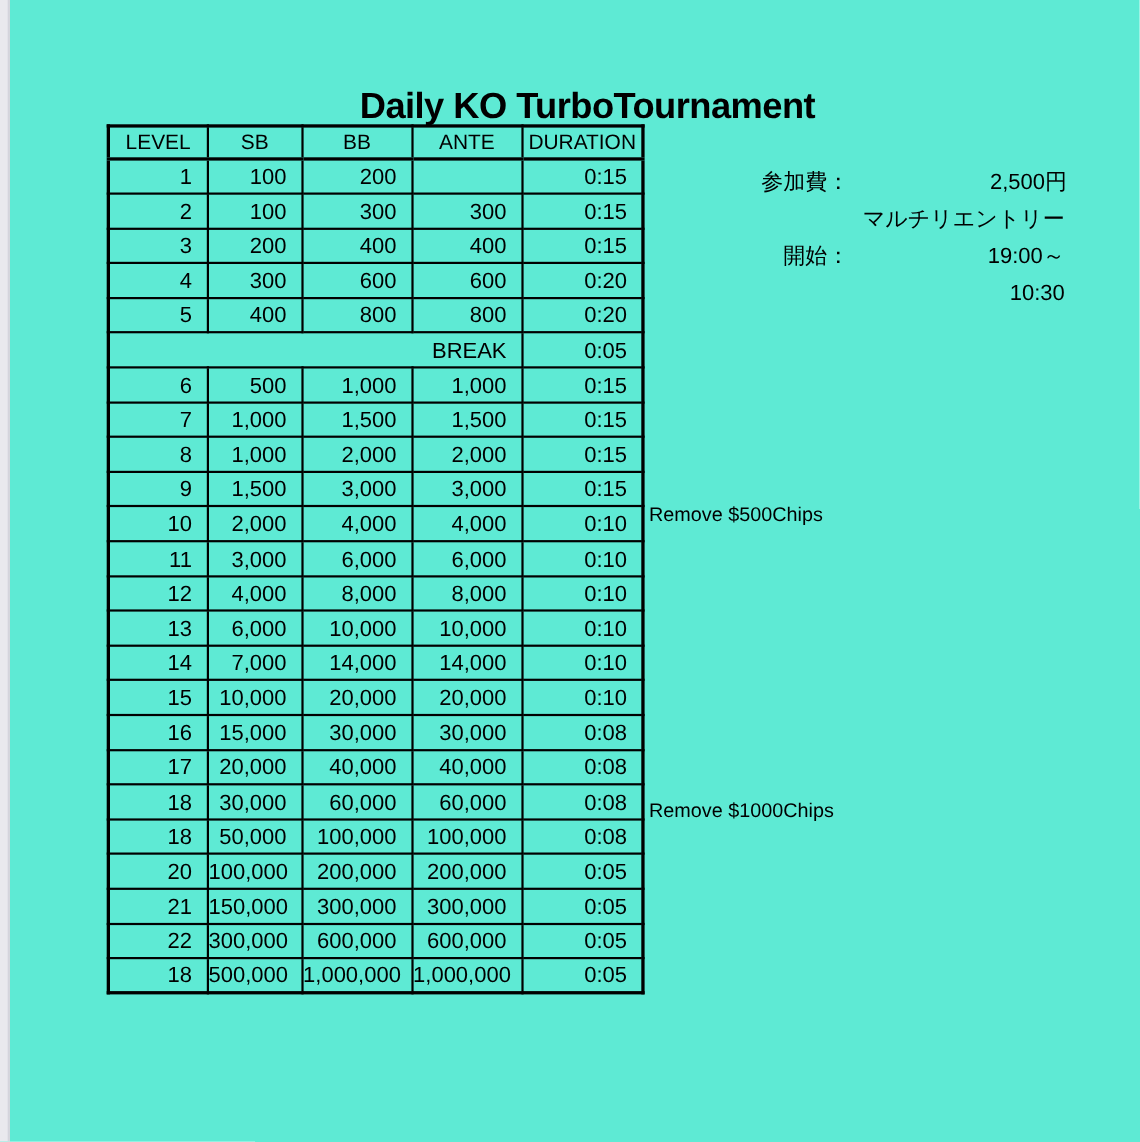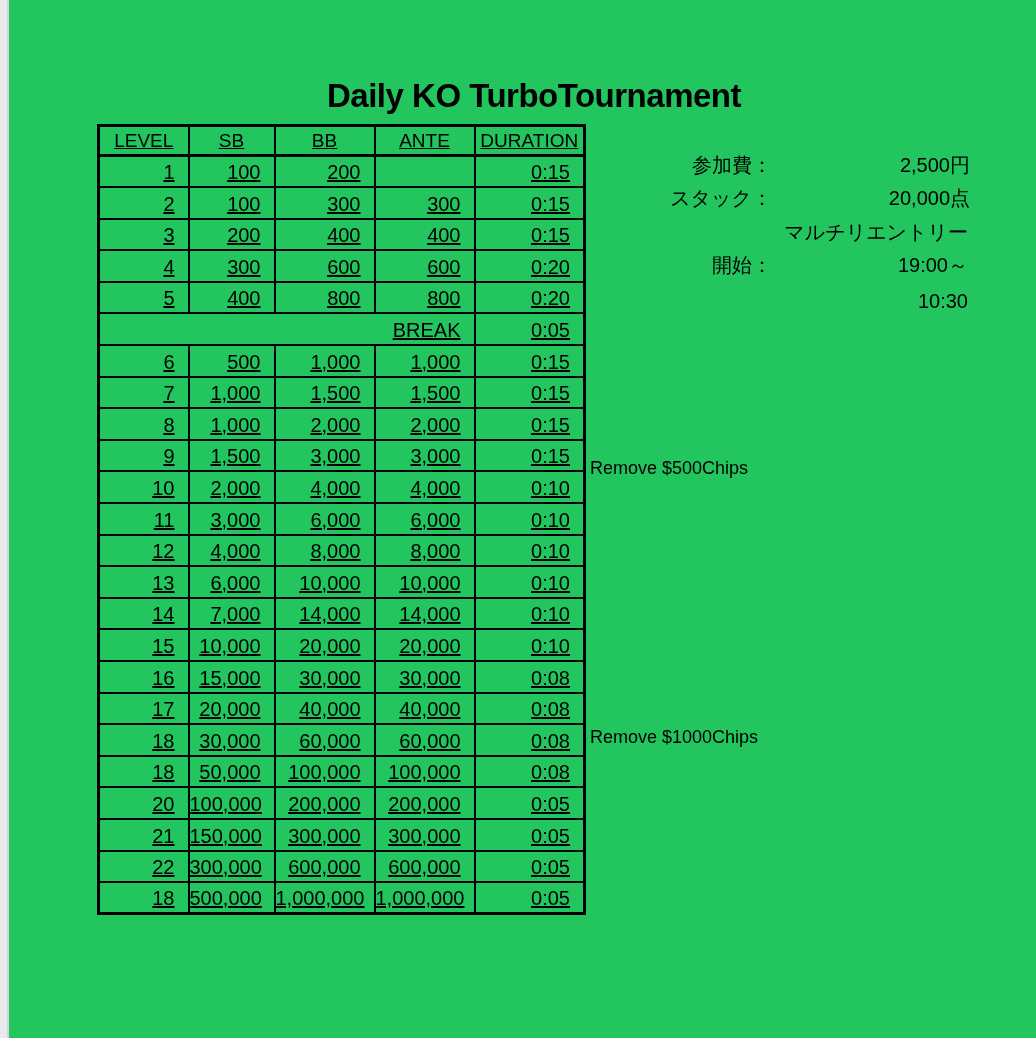--- a/index.html
+++ b/index.html
@@ -6,21 +6,21 @@
   html, body { margin: 0; padding: 0; }
   body {
     font-family: "Liberation Sans", sans-serif;
     color: #000;
     background: #fff;
   }
   .page {
     position: relative;
     width: 1036px;
     height: 1038px;
-    background: #22c55e;
+    background: #5eead4;
     overflow: hidden;
   }
   .edge-strip {
     position: absolute;
     left: 0; top: 0;
     width: 9px; height: 100%;
     background: #e9e9ee;
     border-right: 2px solid #d4d4dc;
   }
   .title {
@@ -30,26 +30,25 @@
     transform: translateX(-50%);
     margin: 0;
     font-size: 33px;
     font-weight: bold;
     white-space: nowrap;
     letter-spacing: -0.5px;
   }
   table.blinds {
     position: absolute;
     left: 97px;
-    top: 124px;
+    top: 113px;
     width: 486px;
     border-collapse: collapse;
     table-layout: fixed;
     border: 3px solid #000;
-    text-decoration: underline;
   }
   table.blinds th, table.blinds td {
     border: 2px solid #000;
     overflow: hidden;
     white-space: nowrap;
   }
   table.blinds thead th {
     height: 30px;
     font-size: 19px;
     font-weight: normal;
@@ -311,24 +310,20 @@
 
   <div class="note" style="top:451px">Remove $500Chips</div>
   <div class="note" style="top:720px">Remove $1000Chips</div>
 
   <div class="info">
     <div class="info-row">
       <span class="info-label">参加費：</span>
       <span class="info-value val-left">2,500円</span>
     </div>
     <div class="info-row">
-      <span class="info-label">スタック：</span>
-      <span class="info-value val-left">20,000点</span>
-    </div>
-    <div class="info-row">
       <span class="info-label"></span>
       <span class="info-value val-right">マルチリエントリー</span>
     </div>
     <div class="info-row">
       <span class="info-label">開始：</span>
       <span class="info-value val-right">19:00～</span>
     </div>
     <div class="info-row">
       <span class="info-value val-right">10:30</span>
     </div>

